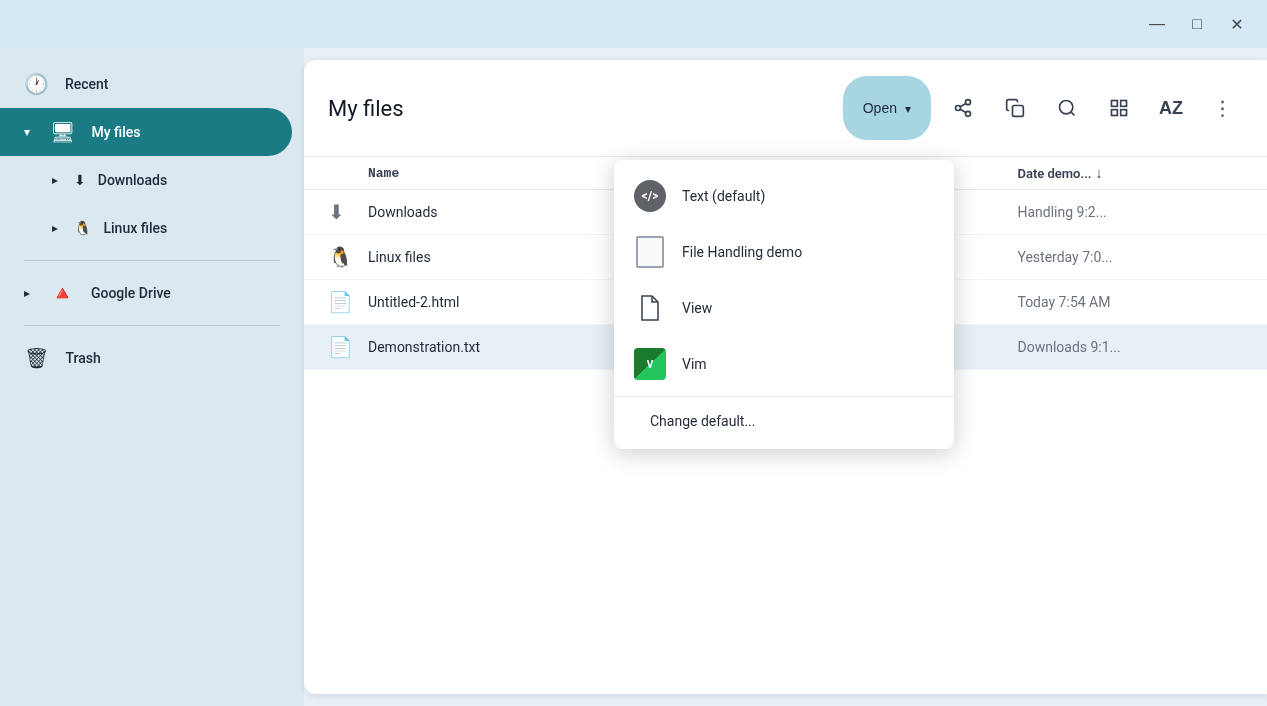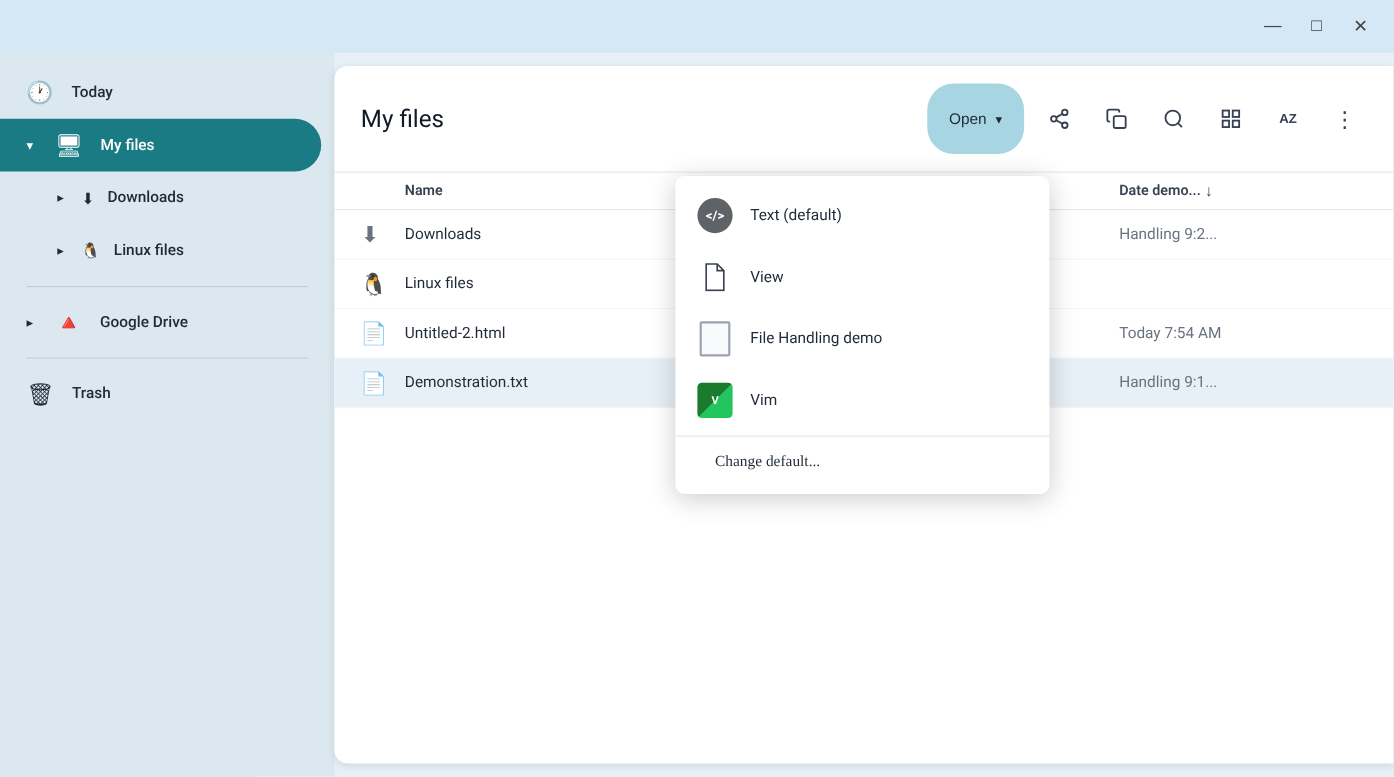--- a/index.html
+++ b/index.html
@@ -156,21 +156,21 @@
     .file-list-header {
       display: flex;
       align-items: center;
       padding: 8px 24px;
       border-bottom: 1px solid #e5e7eb;
       font-size: 13px;
       font-weight: 600;
       color: #374151;
       gap: 16px;
     }
-    .col-name { flex: 2; }
+    .col-name { flex: 2; font-family: Liberation Mono, monospace; }
     .col-size { flex: 1; }
     .col-type { flex: 1; }
     .col-date { flex: 1.5; display: flex; align-items: center; gap: 4px; }
     .col-date .sort-icon { font-size: 14px; }
 
     .file-row {
       display: flex;
       align-items: center;
       padding: 10px 24px;
       gap: 16px;
@@ -217,21 +217,20 @@
     .dropdown-divider {
       height: 1px;
       background: #e5e7eb;
       margin: 4px 0;
     }
     .dropdown-footer {
       padding: 12px 36px;
       font-size: 14px;
       color: #1f2937;
       cursor: pointer;
-      font-family: Liberation Serif, serif;
     }
 
     
     .code-icon-circle {
       width: 32px;
       height: 32px;
       border-radius: 50%;
       background: #5f6368;
       display: flex;
       align-items: center;
@@ -272,21 +271,21 @@
   <button class="titlebar-btn">□</button>
   <button class="titlebar-btn close">✕</button>
 </div>
 
 <div class="app-window">
 
   <div class="sidebar">
 
     <div class="sidebar-item">
       <span class="icon">🕐</span>
-      <span>Today</span>
+      <span>Recent</span>
     </div>
 
     <div class="sidebar-item active">
       <span class="chevron">▾</span>
       <span class="icon">🖥</span>
       <span>My files</span>
     </div>
 
     <div class="sidebar-child">
       <span class="chevron">▸</span>
@@ -354,21 +353,21 @@
       <button class="toolbar-icon-btn">
         <svg width="20" height="20" viewBox="0 0 24 24" fill="none" stroke="#374151" stroke-width="2">
           <rect x="3" y="3" width="7" height="7"></rect>
             <rect x="14" y="3" width="7" height="7"></rect>
           <rect x="14" y="14" width="7" height="7"></rect>
             <rect x="3" y="14" width="7" height="7"></rect>
         </svg>
       </button>
 
       <button class="toolbar-icon-btn">
-        <span style="font-size:12px;font-weight:700;color:#374151;">AZ</span>
+        <span style="font-size:18px;font-weight:700;color:#374151;">AZ</span>
       </button>
 
       <button class="toolbar-icon-btn">
         <span style="font-size:20px;color:#374151;letter-spacing:1px;">⋮</span>
       </button>
     </div>
 
     <div class="file-list-header">
       <span class="file-icon"></span>
       <span class="col-name">Name</span>
@@ -388,72 +387,73 @@
         <span class="file-size"></span>
         <span class="file-type"></span>
         <span class="file-date">Handling 9:2...</span>
       </div>
 
       <div class="file-row">
         <span class="file-icon">🐧</span>
         <span class="file-name">Linux files</span>
         <span class="file-size"></span>
         <span class="file-type"></span>
+        <span class="file-date">Yesterday 7:0...</span>
       </div>
 
       <div class="file-row">
         <span class="file-icon">📄</span>
         <span class="file-name">Untitled-2.html</span>
         <span class="file-size">ocum...</span>
         <span class="file-type"></span>
         <span class="file-date">Today 7:54 AM</span>
       </div>
 
       <div class="file-row selected">
         <span class="file-icon">📄</span>
         <span class="file-name">Demonstration.txt</span>
         <span class="file-size">14 bytes</span>
         <span class="file-type">Plain text</span>
-        <span class="file-date">Handling 9:1...</span>
+        <span class="file-date">Downloads 9:1...</span>
       </div>
 
     </div>
   </div>
 </div>
 
 <div class="dropdown-menu">
 
   <div class="dropdown-item">
     <div class="item-icon">
       <div class="code-icon-circle">
         <span>&lt;/&gt;</span>
       </div>
     </div>
     <span>Text (default)</span>
+  </div>
+
+  <div class="dropdown-item">
+    <div class="item-icon">
+      <div class="file-handling-icon"></div>
+    </div>
+    <span>File Handling demo</span>
   </div>
 
   <div class="dropdown-item">
     <div class="item-icon">
       <svg width="22" height="26" viewBox="0 0 22 26" fill="none" stroke="#374151" stroke-width="1.5">
         <path d="M3 1h10l6 6v18H3z"></path>
           <path d="M13 1v6h6"></path>
       </svg>
     </div>
     <span>View</span>
   </div>
 
   <div class="dropdown-item">
     <div class="item-icon">
-      <div class="file-handling-icon"></div>
-    </div>
-    <span>File Handling demo</span>
-  </div>
-
-  <div class="dropdown-item">
-    <div class="item-icon">
       <div class="vim-icon">V</div>
     </div>
     <span>Vim</span>
   </div>
 
   <div class="dropdown-divider"></div>
 
   <div class="dropdown-footer">
     <span>Change default...</span>
   </div>

